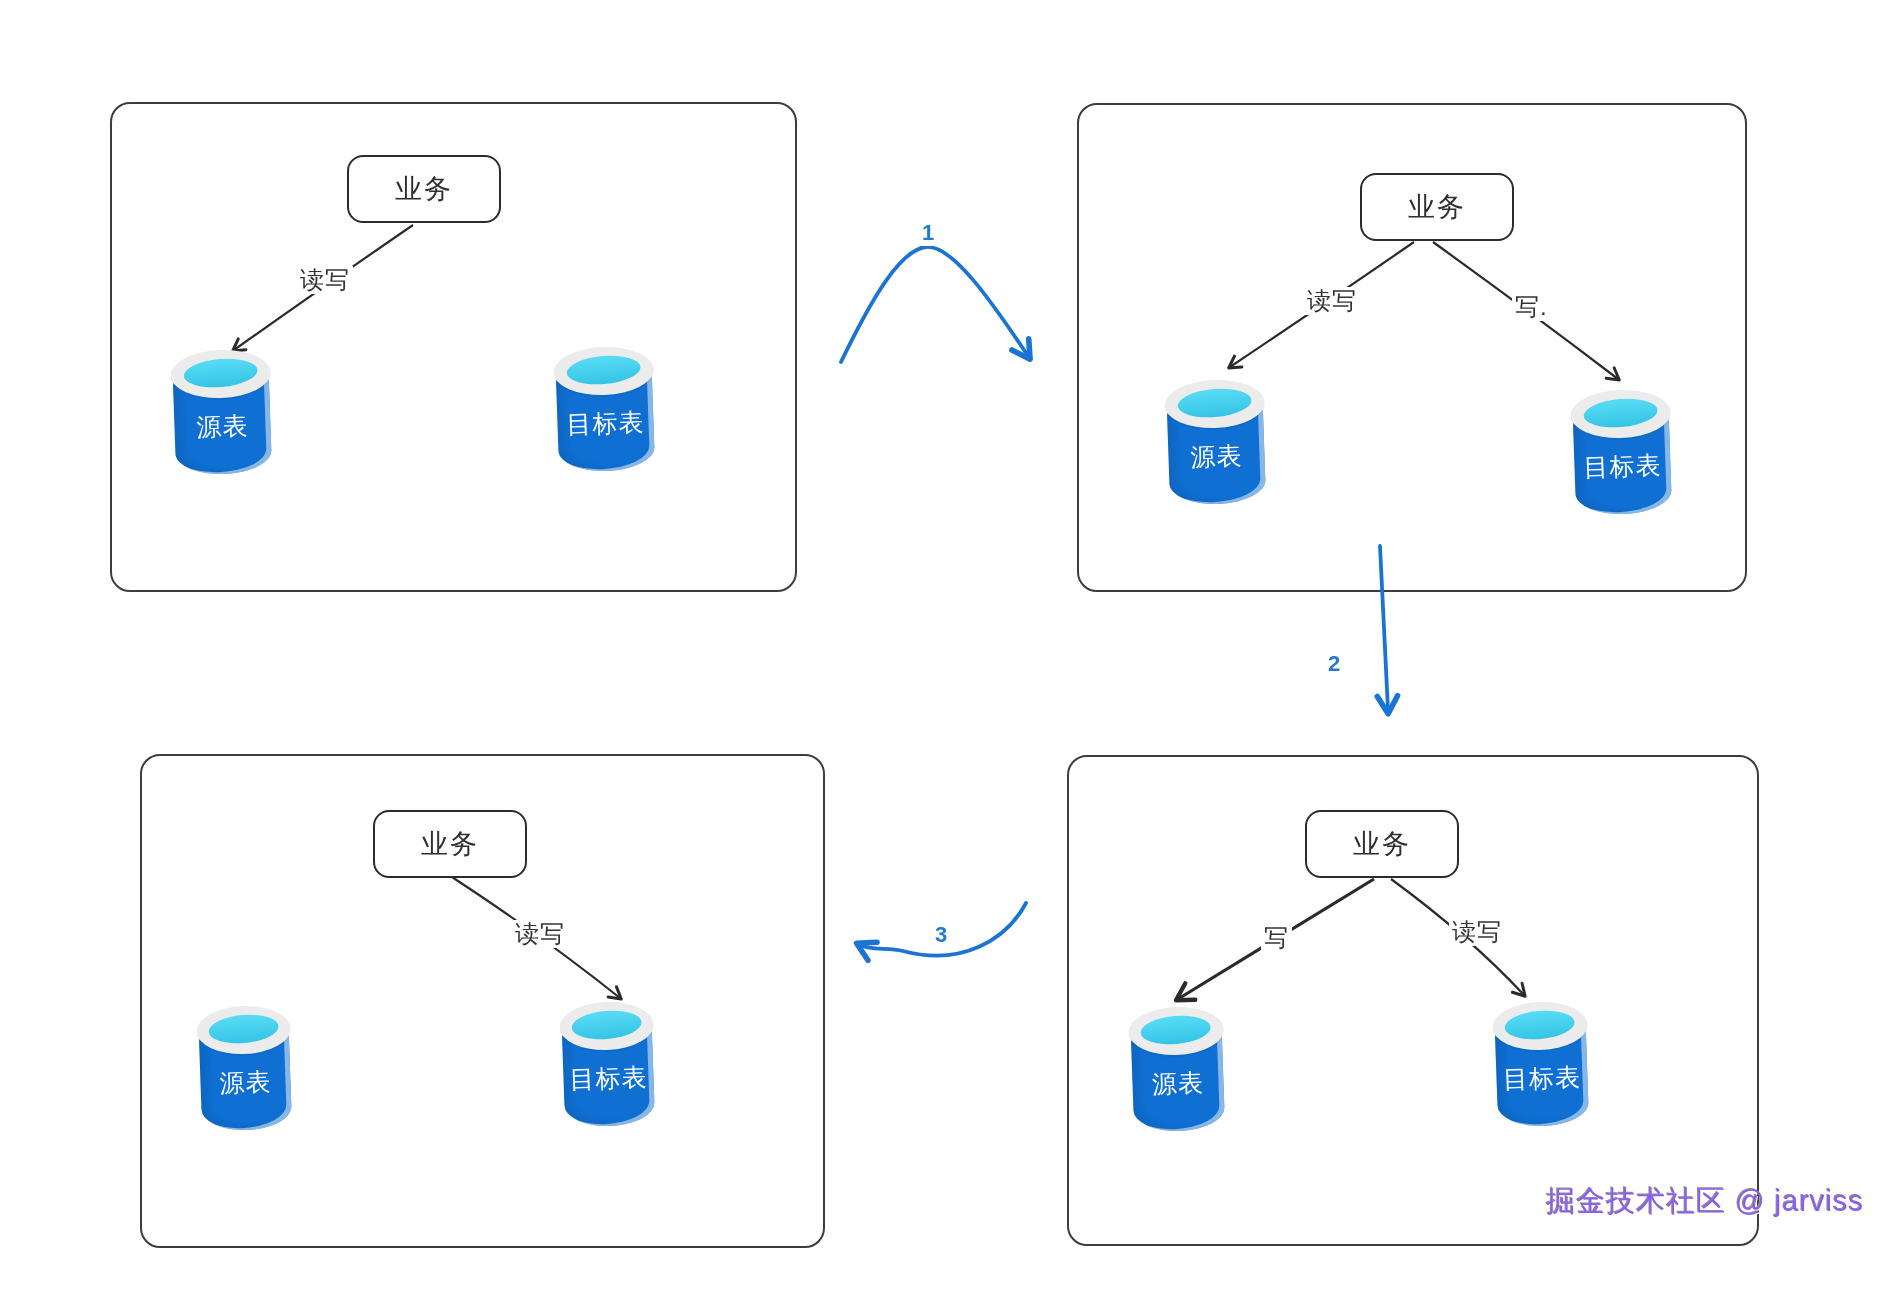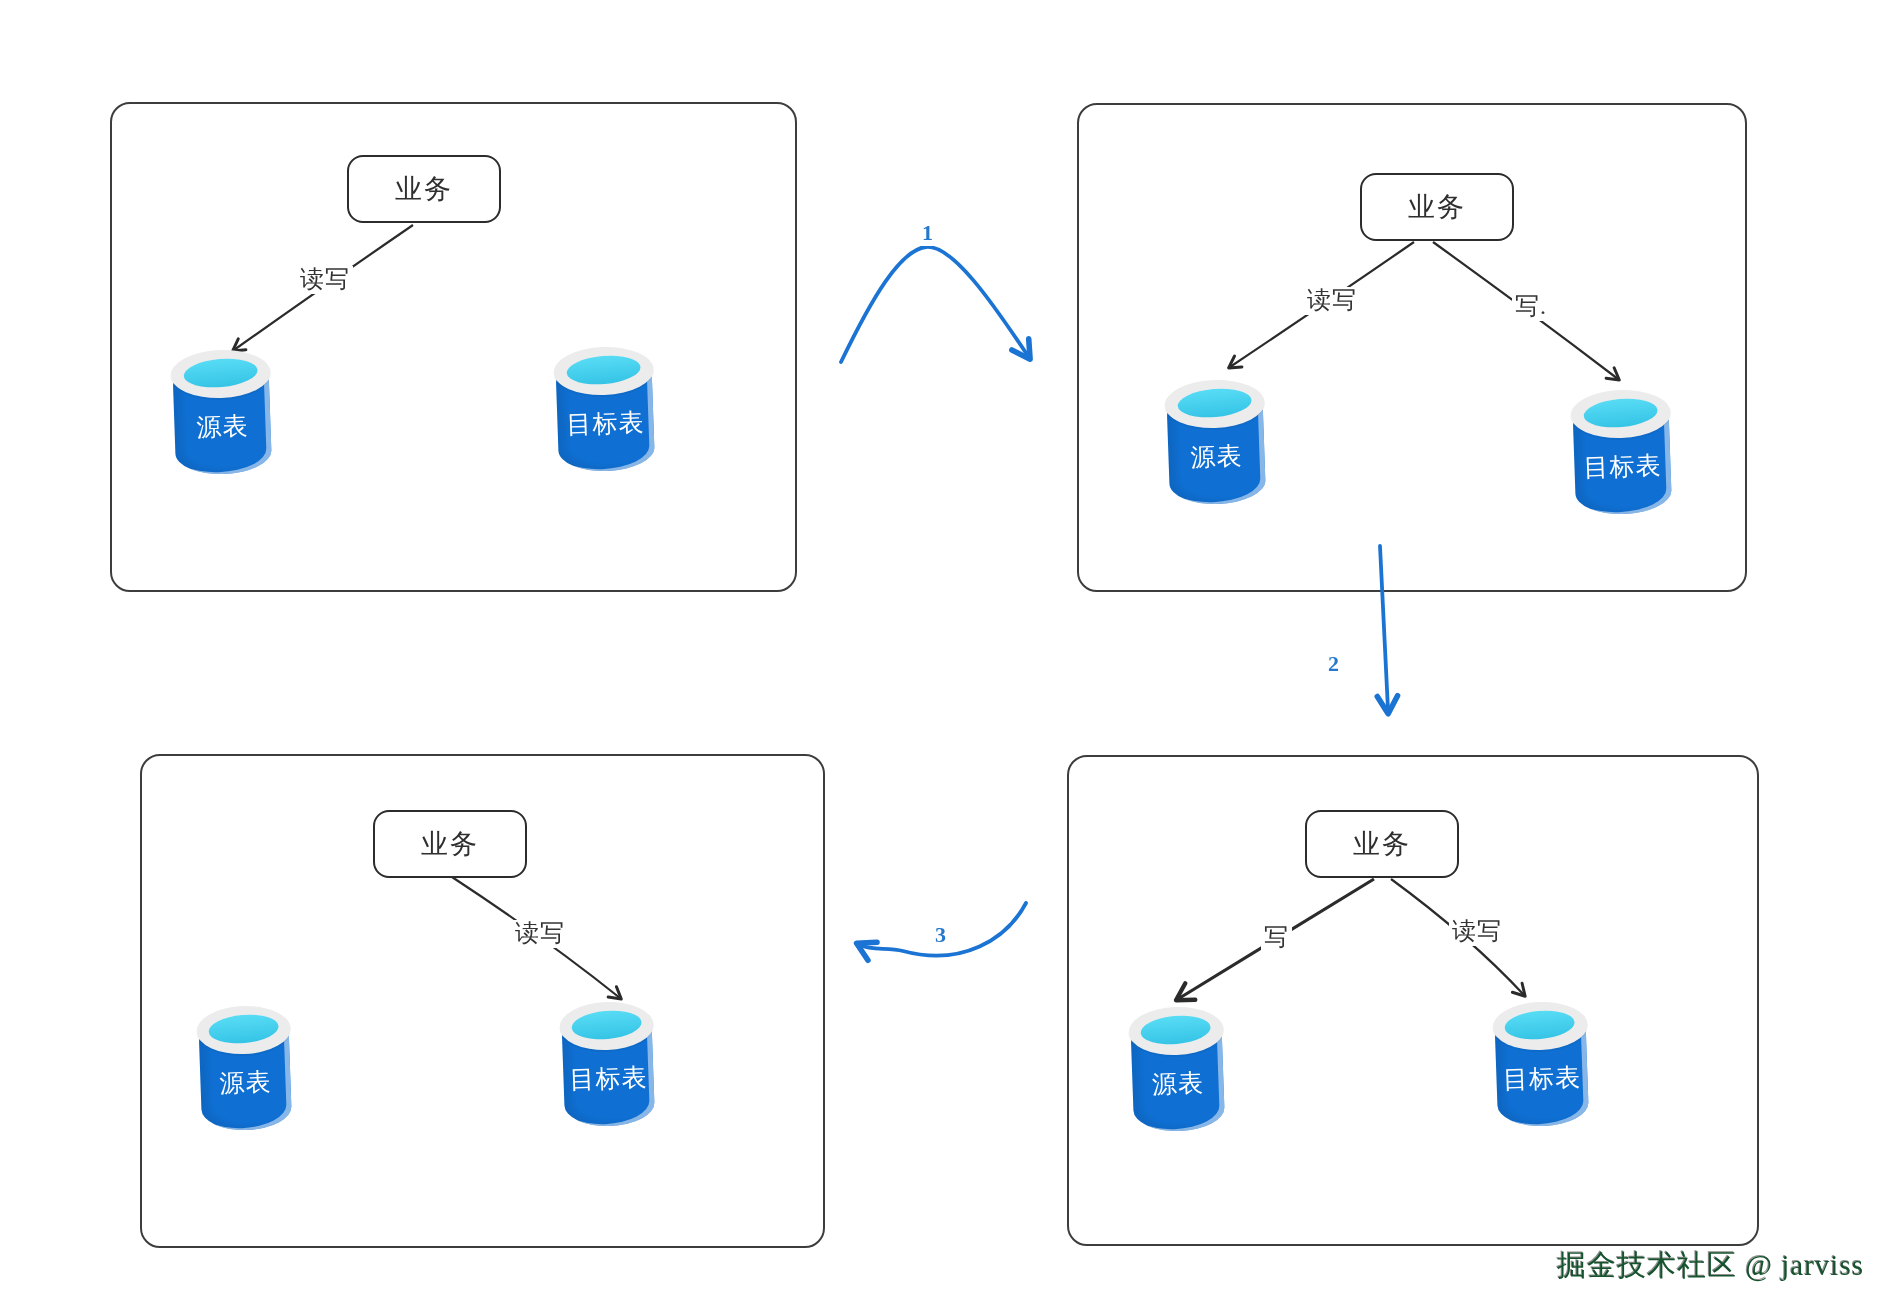--- a/index.html
+++ b/index.html
@@ -1,18 +1,18 @@
 <!DOCTYPE html>
 <html><head>
 <meta charset="utf-8">
 <style>
   html,body{margin:0;padding:0;background:#fff;}
   .stage{
     position:relative;width:1894px;height:1313px;background:#ffffff;overflow:hidden;
-    font-family:Liberation Serif, serif;color:#2f2f2f;
+    font-family:Liberation Sans, sans-serif;color:#2f2f2f;
   }
   .panel{
     position:absolute;background:#ffffff;border:2px solid #3d3d3d;border-radius:20px;
   }
   .panel.p1{left:110px;top:102px;width:683px;height:486px;}
   .panel.p2{left:1077px;top:103px;width:666px;height:485px;}
   .panel.p3{left:140px;top:754px;width:681px;height:490px;}
   .panel.p4{left:1067px;top:755px;width:688px;height:487px;}
 
   .bizbox{
@@ -72,22 +72,22 @@
 
   .num{
     position:absolute;font-size:22px;color:#2579cd;z-index:4;
     font-weight:bold;background:#fff;padding:0 2px;
   }
   .n1{left:920px;top:220px;}
   .n2{left:1326px;top:651px;}
   .n3{left:933px;top:922px;}
 
   .wm{
-    position:absolute;right:30px;top:1246px;
-    font-size:29px;letter-spacing:1px;color:#14532d;
+    position:absolute;right:30px;top:1182px;
+    font-size:29px;letter-spacing:1px;color:#8b5cf6;
     text-shadow:-1px -1px 0 #8f8f8f, 1px 1px 0 #ffffff;
     z-index:5;
   }
 </style>
 </head>
 <body>
 
 <div class="stage">
 
   <div class="panel p1"></div>

